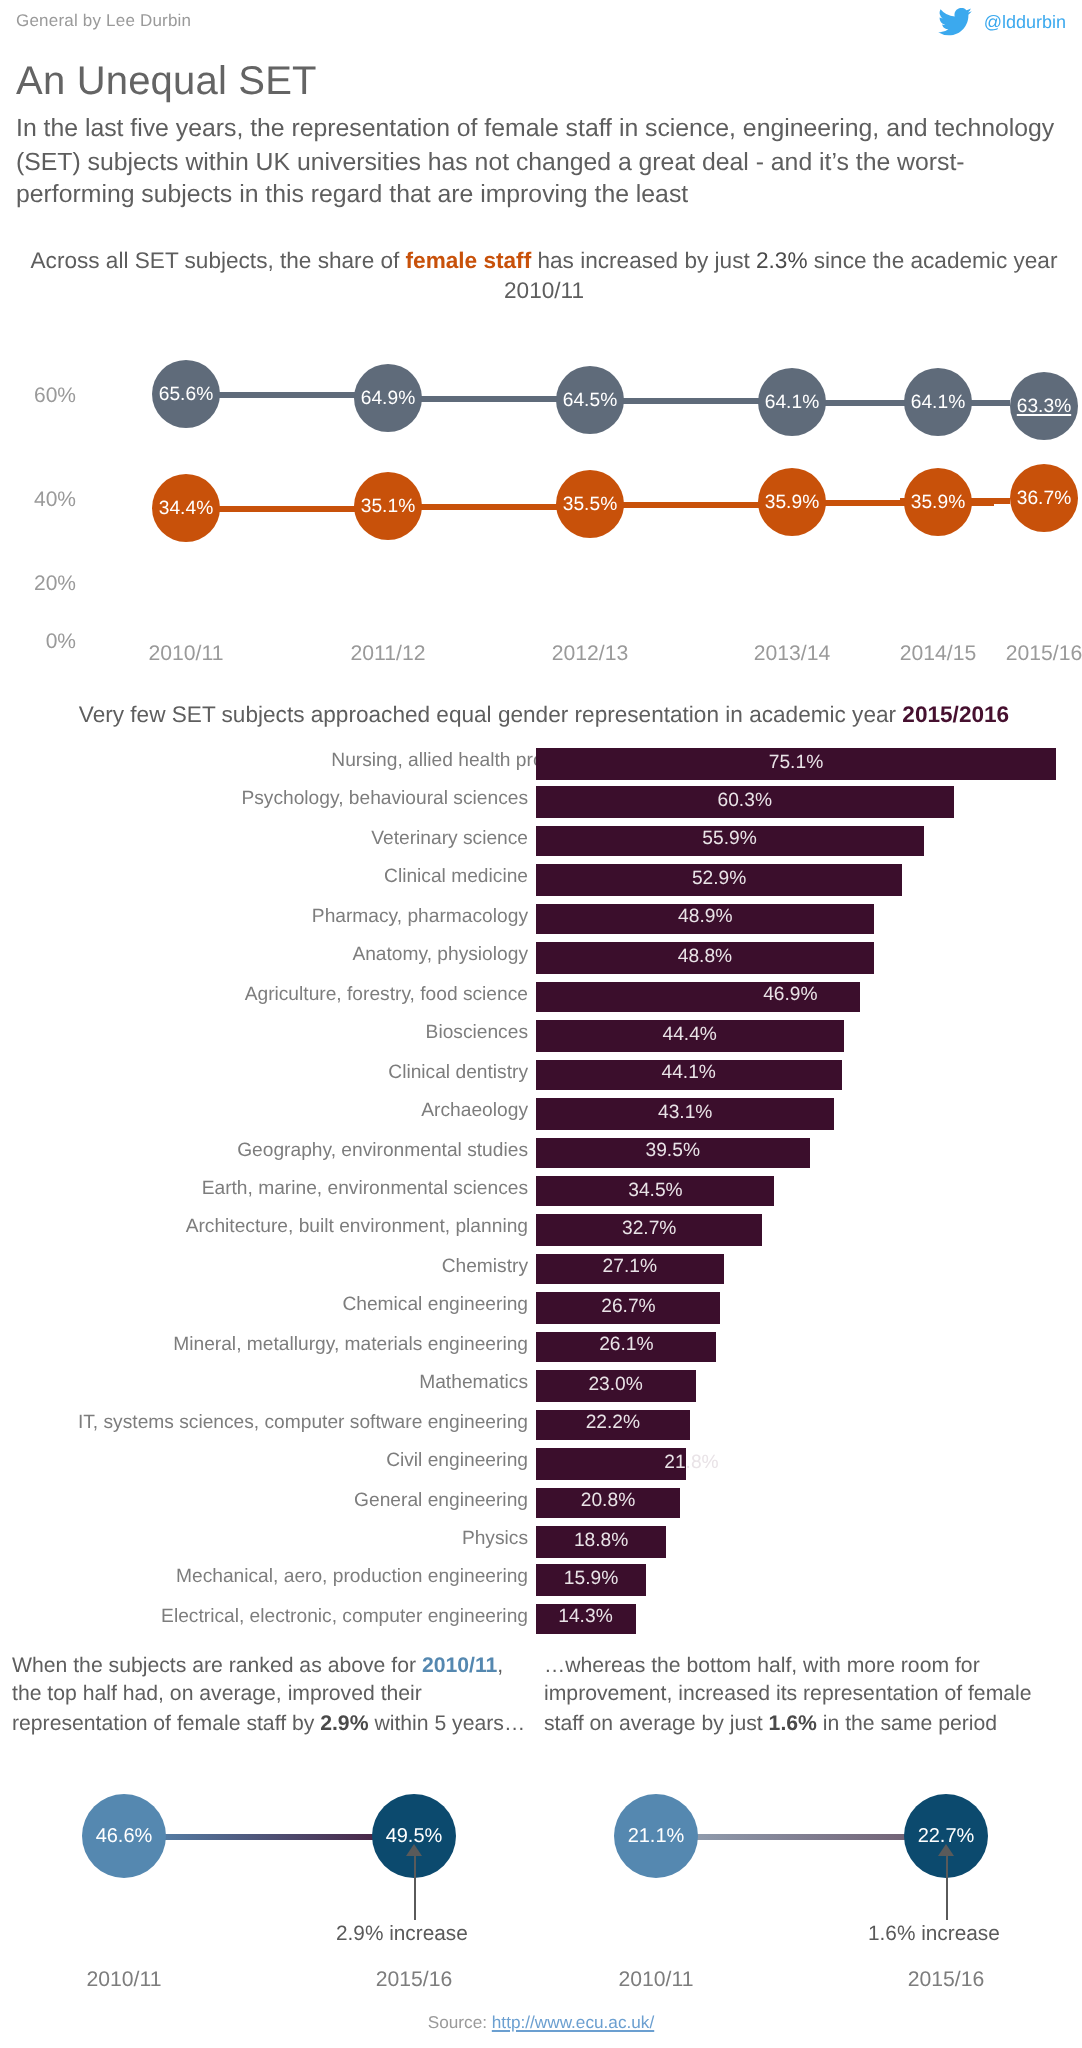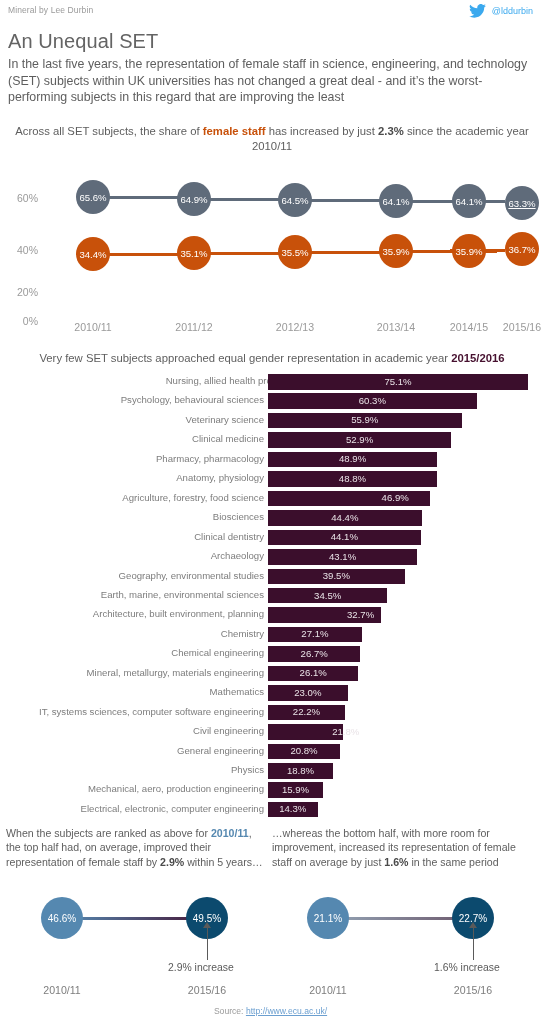--- a/index.html
+++ b/index.html
@@ -16,21 +16,21 @@
   .twitter{position:absolute;right:8px;top:4px;display:flex;align-items:center;gap:6px;}
   .twitter svg{display:block;}
   .handle{font-size:9px;color:#3ba9ee;}
 
   .title{position:absolute;left:8px;top:30px;font-size:20px;color:#646464;font-weight:400;letter-spacing:.1px;}
   .subtitle{position:absolute;left:8px;top:56px;width:528px;font-size:12.4px;line-height:16.6px;color:#5e5e5e;}
 
   
   .lc-title{position:absolute;left:12px;top:124px;width:520px;text-align:center;font-size:11.3px;line-height:15px;color:#5e5e5e;}
   .lc-title .fem{color:#c8510a;font-weight:bold;}
-  .lc-title .b{font-weight:bold;color:#4a4a4a;text-align:right;}
+  .lc-title .b{font-weight:normal;color:#4a4a4a;text-align:right;}
 
   .linechart{position:absolute;left:0;top:160px;width:541px;height:170px;}
   .ylab{position:absolute;font-size:10.5px;color:#9a9a9a;text-align:right;width:34px;}
   .lc-line{position:absolute;height:2.5px;}
   .node{position:absolute;width:34px;height:34px;border-radius:50%;
         display:flex;align-items:center;justify-content:center;
         font-size:9.6px;color:#ffffff;}
   .node.male{background:#5f6b7a;}
   .node.female{background:#c8510a;}
   .xlab{position:absolute;top:321px;font-size:10.6px;color:#9a9a9a;text-align:center;width:86px;}
@@ -68,21 +68,21 @@
 
   .source{position:absolute;left:0;top:1006px;width:541px;text-align:center;font-size:8.6px;color:#9a9a9a;}
   .source a{color:#6b9fd0;text-decoration:underline;}
 </style>
 </head>
 <body>
 
 <div class="wrap">
 
   <div class="topbar">
-    <div class="designer">Mineral by Lee Durbin</div>
+    <div class="designer">General by Lee Durbin</div>
     <div class="twitter">
       <span>
         <svg width="17" height="14" viewBox="0 0 24 20">
             <path fill="#3ba9ee" d="M24 2.4a9.8 9.8 0 0 1-2.83.78A4.94 4.94 0 0 0 23.33.37a9.86 9.86 0 0 1-3.13 1.2A4.92 4.92 0 0 0 11.8 6.03 13.97 13.97 0 0 1 1.67.9 4.92 4.92 0 0 0 3.2 7.47a4.9 4.9 0 0 1-2.23-.62v.06a4.93 4.93 0 0 0 3.95 4.83 4.96 4.96 0 0 1-2.22.08 4.93 4.93 0 0 0 4.6 3.42A9.88 9.88 0 0 1 0 17.29a13.94 13.94 0 0 0 7.55 2.21c9.06 0 14.01-7.5 14.01-14v-.64A10 10 0 0 0 24 2.4z"></path>
           </svg>
       </span>
       <span class="handle">@lddurbin</span>
     </div>
   </div>
 
@@ -195,21 +195,21 @@
         <div class="bval" style="left: 268px; width: 136.751px;">39.5%</div>
       </div>
       <div class="brow" style="top: 213.95px;">
         <div class="blabel">Earth, marine, environmental sciences</div>
         <div class="bbar" style="width: 119.441px;"></div>
         <div class="bval" style="left: 268px; width: 119.441px;">34.5%</div>
       </div>
       <div class="brow" style="top: 233.4px;">
         <div class="blabel">Architecture, built environment, planning</div>
         <div class="bbar" style="width: 113.209px;"></div>
-        <div class="bval" style="left: 268px; width: 113.209px; padding-left: 36px;">32.7%</div>
+        <div class="bval" style="left: 268px; width: 113.209px;">32.7%</div>
       </div>
       <div class="brow" style="top: 252.85px;">
         <div class="blabel">Chemistry</div>
         <div class="bbar" style="width: 93.8216px;"></div>
         <div class="bval" style="left: 268px; width: 93.8216px;">27.1%</div>
       </div>
       <div class="brow" style="top: 272.3px;">
         <div class="blabel">Chemical engineering</div>
         <div class="bbar" style="width: 92.4368px;"></div>
         <div class="bval" style="left: 268px; width: 92.4368px;">26.7%</div>

